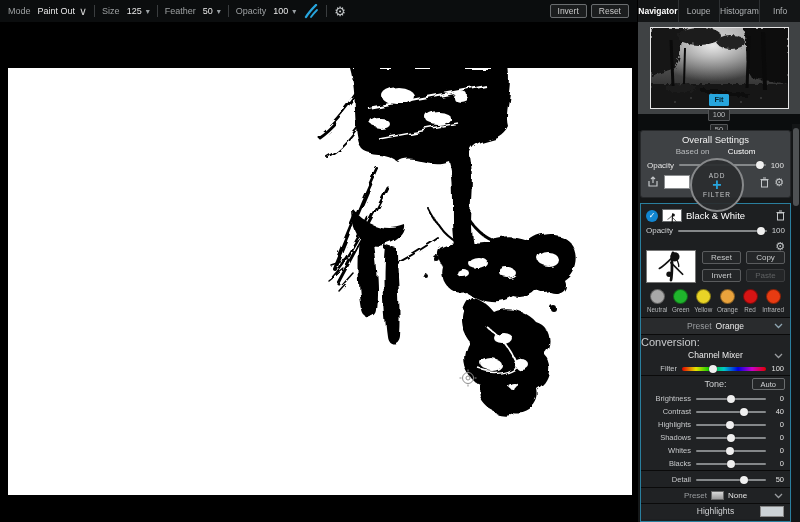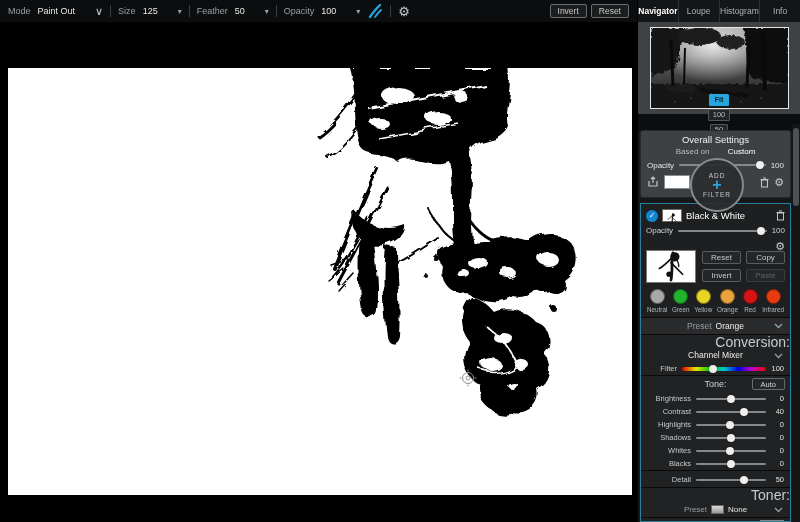--- a/index.html
+++ b/index.html
@@ -4,21 +4,21 @@
 <style>
   * { margin:0; padding:0; box-sizing:border-box; }
   html,body { width:800px; height:522px; overflow:hidden; background:#000; }
   body { font-family:"Liberation Sans", sans-serif; -webkit-font-smoothing:antialiased; }
   .app { position:relative; width:800px; height:522px; background:#000; }
 
   
   .toolbar { position:absolute; left:0; top:0; width:637px; height:22px; background:#0b0d0e;
              display:flex; align-items:center; gap:7px; padding:0 8px; }
   .tlabel { font-size:9px; color:#9da0a2; }
-  .tvalue { font-size:9px; color:#e8e8e8; display:flex; align-items:center; gap:20px; cursor:pointer; }
+  .tvalue { font-size:9px; color:#e8e8e8; display:flex; align-items:center; gap:4px; cursor:pointer; }
   .chevbig { font-size:11px; color:#cfcfcf; line-height:10px; }
   .ddtri { font-size:8px; color:#9aa0a4; }
   .sep { width:1px; height:12px; background:#3a3d3f; }
   .tb-right { margin-left:auto; display:flex; gap:4px; }
   .tb-btn { font-size:8.5px; color:#c9c9c9; background:#1b1d1e; border:1px solid #6a6d6f;
             border-radius:2px; padding:1px 7px; cursor:pointer; }
   .gear { color:#c4c7c9; font-size:13px; line-height:13px; cursor:pointer; }
 
   
   .canvas-area { position:absolute; left:0; top:22px; width:637px; height:500px; background:#000; }
@@ -81,21 +81,21 @@
   .swatch { display:flex; flex-direction:column; align-items:center; gap:2px; cursor:pointer; }
   .dot { width:15px; height:15px; border-radius:50%; border:1px solid rgba(0,0,0,.4); }
   .swatch .sl { font-size:6.3px; color:#b4b6b8; }
 
   .preset-row { height:17px; margin:0 -5px; background:#292b2d; border-top:1px solid #0a0a0a;
                 display:flex; align-items:center; justify-content:center; gap:4px; font-size:8.5px; position:relative; cursor:pointer; }
   .preset-row .lab { color:#9a9da0; } .preset-row .val { color:#ececec; }
   .chev { position:absolute; right:7px; top:50%; margin-top:-3px; }
 
   .section { margin:0 -5px; border-top:1px solid #0a0a0a; background:#202224; }
-  .sec-head { height:14px; line-height:14px; text-align:right; font-size:14px; color:#c9cbcd; position:relative; }
+  .sec-head { height:14px; line-height:14px; text-align:left; font-size:11px; color:#c9cbcd; position:relative; }
   .conv-val { height:13px; line-height:13px; text-align:center; font-size:8.5px; color:#ececec; position:relative; cursor:pointer; }
   .srow { display:flex; align-items:center; height:13px; padding:0 6px; }
   .srow .lab { width:44px; text-align:right; font-size:7.5px; color:#c6c8ca; margin-right:5px; }
   .srow .val { width:18px; text-align:right; font-size:7.5px; color:#e2e2e2; }
 
   .slider { position:relative; flex:1; height:10px; cursor:pointer; }
   .slider .track { position:absolute; left:0; right:0; top:4px; height:2px; background:#85888a; border-radius:1px; }
   .slider .track.rainbow { top:3px; height:4px; border-radius:2px;
       background:linear-gradient(90deg,#e40000,#e4e400,#00c800,#00c8c8,#0000e4,#c800c8,#e40000); }
   .slider .handle { position:absolute; top:1px; width:8px; height:8px; margin-left:-4px;
@@ -495,21 +495,20 @@
           <span class="lab">Detail</span>
           <div class="slider">
               <div class="track"></div>
               <div class="handle" style="left: 68%;"></div>
             </div>
           <span class="val">50</span>
         </div>
       </div>
 
       <div class="section">
-        <div class="sec-head">Toner:</div>
         <div class="toner-preset">
           <span class="lab">Preset</span>
           <span class="tswatch"></span>
           <span class="val">None</span>
           <svg class="chev" width="9" height="6" viewBox="0 0 9 6">
             <path d="M1,1 L4.5,4.5 L8,1" stroke="#9a9da0" stroke-width="1.3" fill="none"></path>
           </svg>
         </div>
       </div>
 

